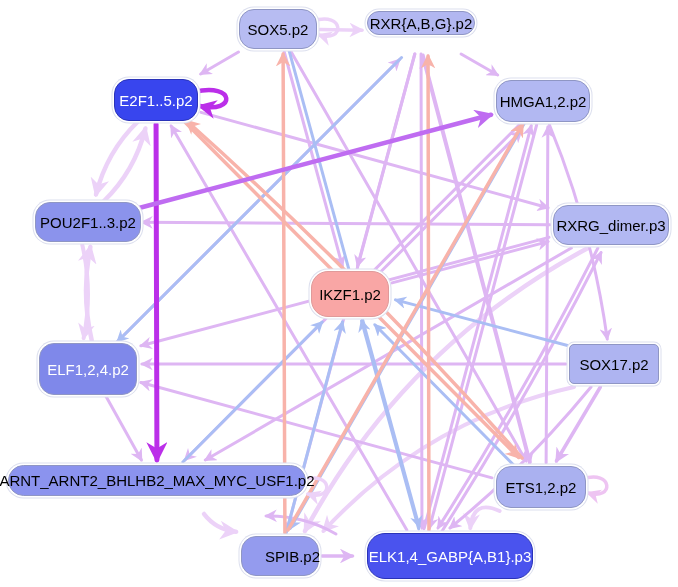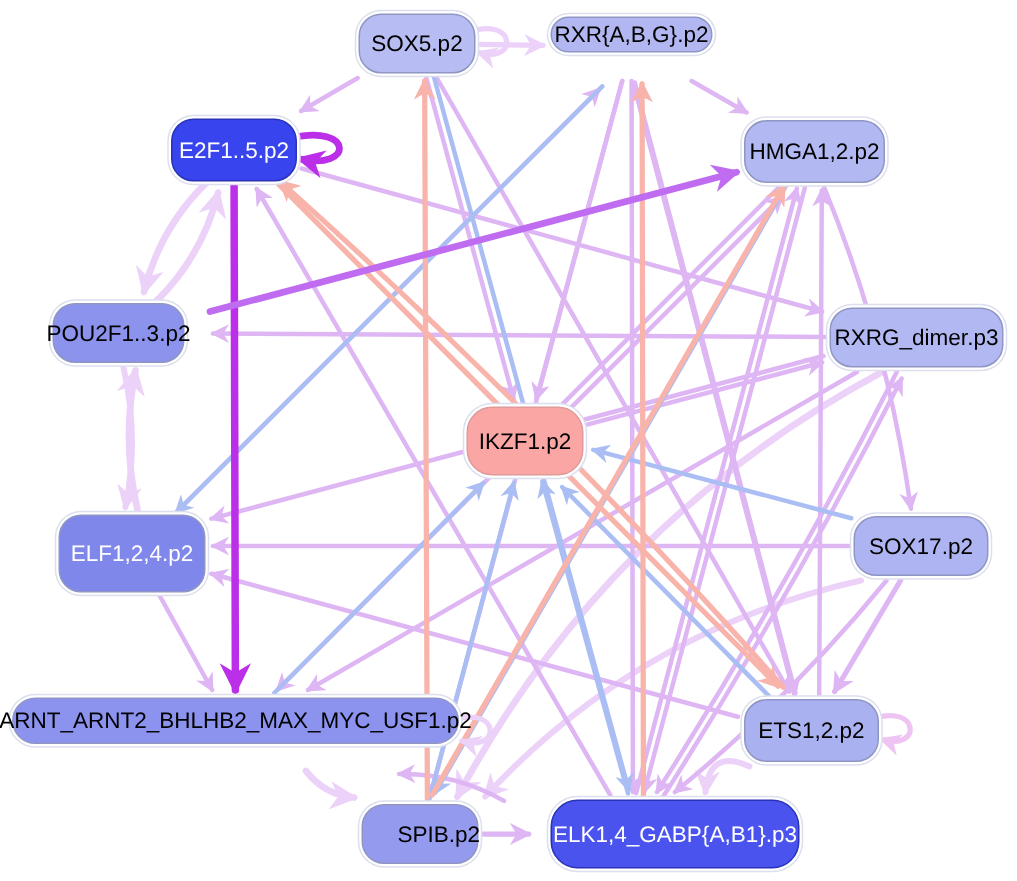--- a/index.html
+++ b/index.html
@@ -117,33 +117,33 @@
       </div>
       <div class="node" style="left: 367px; top: 11px; width: 108px; height: 24px; background: rgb(178, 183, 241); color: rgb(0, 0, 0); border-color: rgb(143, 150, 196); border-radius: 15px;">
         <span>RXR{A,B,G}.p2</span>
       </div>
       <div class="node" style="left: 114px; top: 79px; width: 84px; height: 42px; background: rgb(56, 69, 238); color: rgb(255, 255, 255); border-color: rgb(42, 51, 184); border-radius: 15px;">
         <span>E2F1..5.p2</span>
       </div>
       <div class="node" style="left: 496px; top: 80px; width: 94px; height: 42px; background: rgb(178, 184, 242); color: rgb(0, 0, 0); border-color: rgb(143, 150, 196); border-radius: 15px;">
         <span>HMGA1,2.p2</span>
       </div>
-      <div class="node" style="left: 35px; top: 202px; width: 88px; height: 40px; background: rgb(139, 147, 236); color: rgb(0, 0, 0); border-color: rgb(143, 150, 196); border-radius: 15px;">
+      <div class="node" style="left: 35px; top: 202px; width: 106px; height: 40px; background: rgb(139, 147, 236); color: rgb(0, 0, 0); border-color: rgb(143, 150, 196); border-radius: 15px;">
         <span>POU2F1..3.p2</span>
       </div>
       <div class="node" style="left: 553px; top: 205px; width: 116px; height: 40px; background: rgb(178, 184, 242); color: rgb(0, 0, 0); border-color: rgb(143, 150, 196); border-radius: 15px;">
         <span>RXRG_dimer.p3</span>
       </div>
       <div class="node" style="left: 311px; top: 271px; width: 78px; height: 46px; background: rgb(249, 166, 165); color: rgb(0, 0, 0); border-color: rgb(224, 154, 154); border-radius: 17px;">
         <span>IKZF1.p2</span>
       </div>
       <div class="node" style="left: 39px; top: 343px; width: 98px; height: 52px; background: rgb(127, 136, 234); color: rgb(255, 255, 255); border-color: rgb(143, 150, 196); border-radius: 15px;">
         <span>ELF1,2,4.p2</span>
       </div>
-      <div class="node" style="left: 569px; top: 344px; width: 90px; height: 40px; background: rgb(174, 180, 241); color: rgb(0, 0, 0); border-color: rgb(143, 150, 196); border-radius: 15px;">
+      <div class="node" style="left: 569px; top: 344px; width: 90px; height: 40px; background: rgb(174, 180, 241); color: rgb(0, 0, 0); border-color: rgb(143, 150, 196); border-radius: 5px;">
         <span>SOX17.p2</span>
       </div>
       <div class="node" style="left: 8px; top: 465px; width: 298px; height: 31px; background: rgb(139, 147, 238); color: rgb(0, 0, 0); border-color: rgb(143, 150, 196); border-radius: 20px;">
         <span>ARNT_ARNT2_BHLHB2_MAX_MYC_USF1.p2</span>
       </div>
       <div class="node" style="left: 496px; top: 466px; width: 90px; height: 42px; background: rgb(170, 177, 240); color: rgb(0, 0, 0); border-color: rgb(143, 150, 196); border-radius: 15px;">
         <span>ETS1,2.p2</span>
       </div>
       <div class="node" style="left: 241px; top: 536px; width: 78px; height: 40px; background: rgb(148, 155, 238); color: rgb(0, 0, 0); border-color: rgb(143, 150, 196); border-radius: 15px; padding-left: 25px;">
         <span>SPIB.p2</span>

